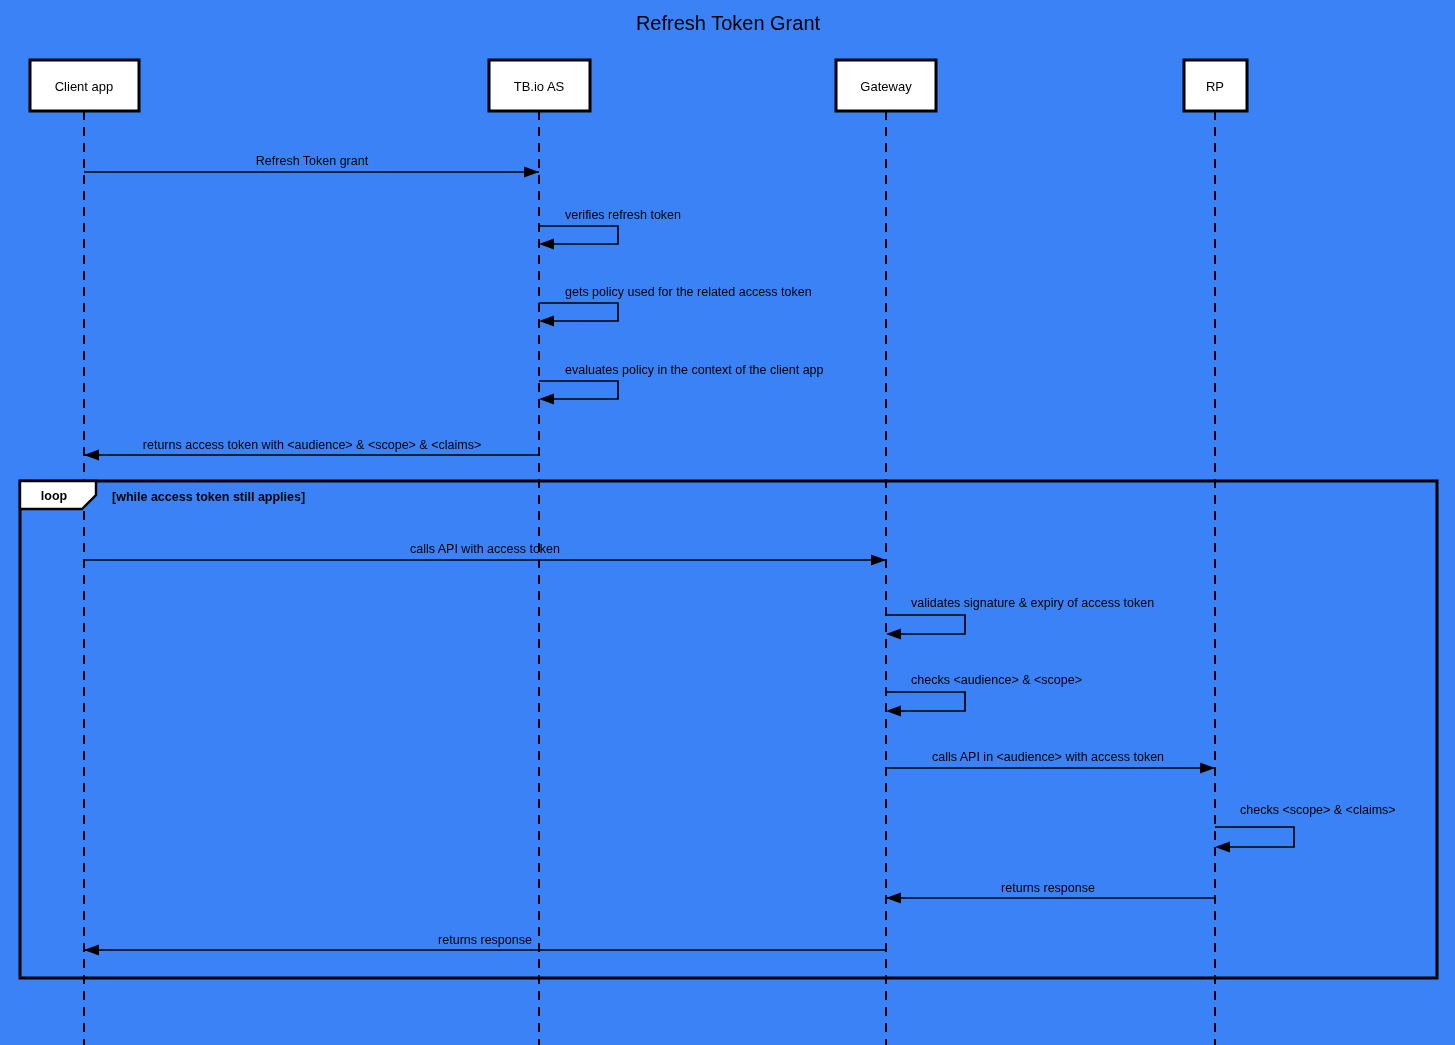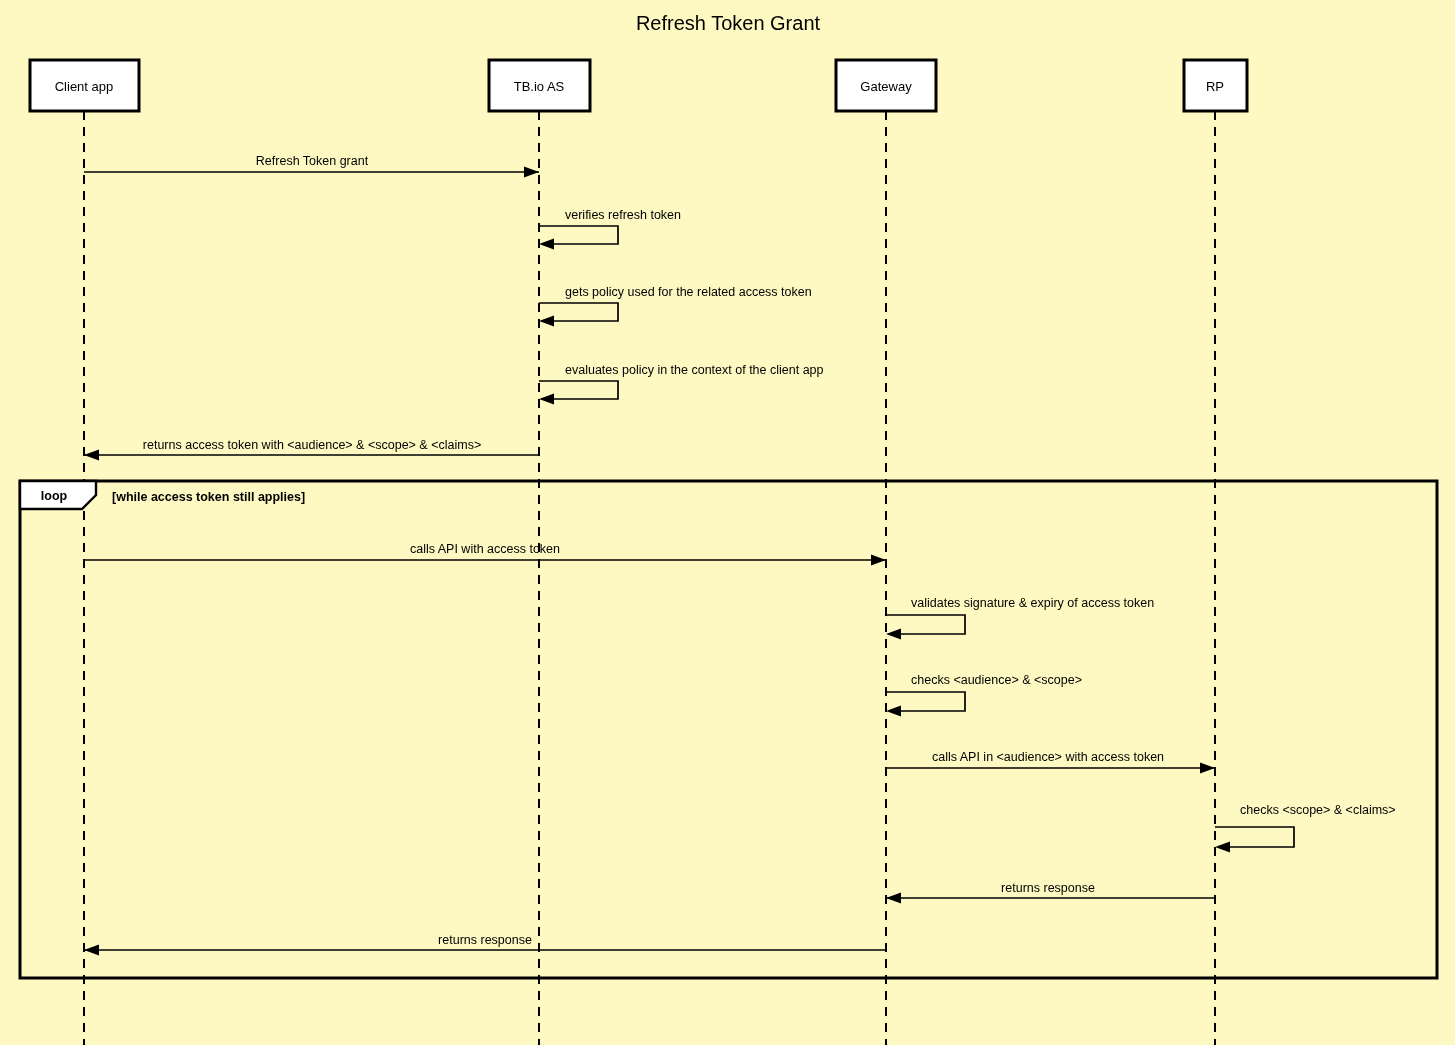--- a/index.html
+++ b/index.html
@@ -8,21 +8,21 @@
     background: #ffffff;
   }
   body {
     font-family: "Liberation Sans", sans-serif;
     color: #000000;
   }
   #canvas {
     position: relative;
     width: 1455px;
     height: 1045px;
-    background: #fef9c3;
+    background: #3b82f6;
     overflow: hidden;
   }
   svg#diagram {
     position: absolute;
     top: 0;
     left: 0;
     width: 1455px;
     height: 1045px;
     display: block;
   }

